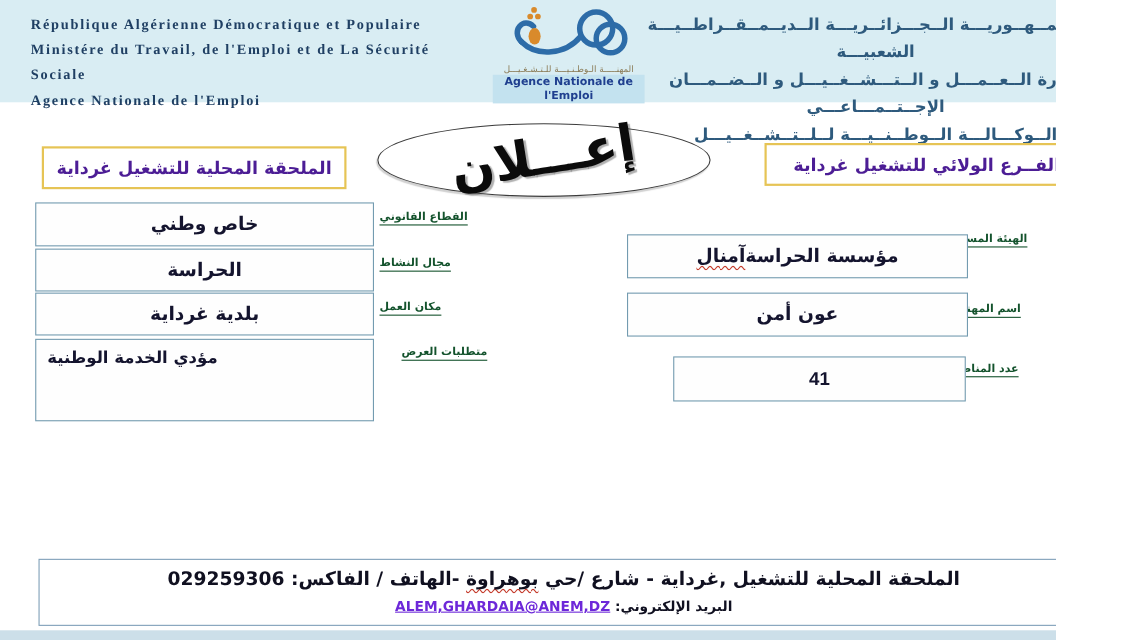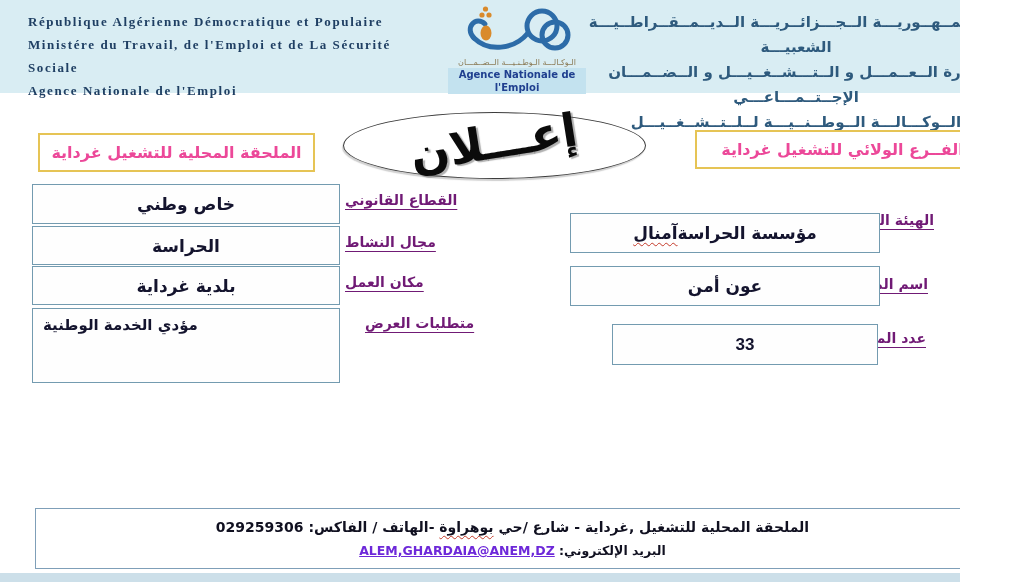--- a/index.html
+++ b/index.html
@@ -29,21 +29,21 @@
   .logo-ar { font-size: 8px; color: #8a7a55; line-height: 10px; letter-spacing: 1px; }
   .logo-fr {
     font-size: 10px; font-weight: bold; color: #1f3f8f;
     background: #c3e2ef; display: inline-block; padding: 0 3px; line-height: 13px;
   }
 
   
   .ybox {
     position: absolute; border: 2px solid #e6c455; background: #fff;
     display: flex; align-items: center; justify-content: center;
-    font-weight: bold; font-size: 16px; color: #ec4899;
+    font-weight: bold; font-size: 16px; color: #4c1d95;
   }
   .ybox.left  { left: 38px;  top: 133px; width: 277px; height: 39px; }
   .ybox.right { left: 695px; top: 130px; width: 295px; height: 39px; text-align: center; }
 
   .ellipse {
     position: absolute; left: 343px; top: 112px; width: 303px; height: 67px;
     border: 1.5px solid #3c3c3c; border-radius: 50%;
     display: flex; align-items: center; justify-content: center;
     box-shadow: -1px 2px 1px rgba(120,120,120,.35);
   }
@@ -66,21 +66,21 @@
   .vbox.l4 {
     left: 32px; top: 308px; width: 308px; height: 75px;
     flex-direction: column; align-items: flex-end; justify-content: flex-start;
     padding: 5px 10px; font-size: 15px; line-height: 23px; gap: 38px;
   }
   .vbox.r1 { left: 570px; top: 213px; width: 310px; height: 40px; }
   .vbox.r2 { left: 570px; top: 266px; width: 310px; height: 40px; }
   .vbox.r3 { left: 612px; top: 324px; width: 266px; height: 41px; font-family: "Liberation Sans", sans-serif; }
 
   .flabel {
-    position: absolute; color: #701a75; font-size: 14px; font-weight: bold;
+    position: absolute; color: #14532d; font-size: 10px; font-weight: bold;
     text-decoration: underline; text-underline-offset: 4px; white-space: nowrap;
   }
   .flabel.m1 { left: 345px; top: 192px; }
   .flabel.m2 { left: 345px; top: 234px; }
   .flabel.m3 { left: 345px; top: 274px; }
   .flabel.m4 { left: 365px; top: 315px; }
   .flabel.rr1 { right: 26px; top: 212px; }
   .flabel.rr2 { right: 32px; top: 276px; }
   .flabel.rr3 { right: 34px; top: 330px; }
 
@@ -89,21 +89,21 @@
     text-decoration-thickness: 1px; text-underline-offset: 3px;
     text-decoration-skip-ink: none;
   }
 
   
   .footer-box {
     position: absolute; left: 35px; top: 508px; width: 955px; height: 61px;
     border: 1px solid #7f9fb8; background: #fff;
     text-align: center; padding-top: 9px;
   }
-  .footer-line1 { font-size: 14px; font-weight: bold; color: #101020; line-height: 18px; }
+  .footer-line1 { font-size: 17px; font-weight: bold; color: #101020; line-height: 18px; }
   .footer-line2 { font-size: 12.5px; font-weight: bold; color: #101020; margin-top: 7px; }
   .email-link { color: #6d28d9; text-decoration: underline; cursor: pointer; }
 
   .bottom-strip {
     position: absolute; left: 0; top: 573px; width: 1024px; height: 9px;
     background: #ccdfe9;
   }
 </style>
 </head>
 <body>
@@ -123,21 +123,21 @@
           <circle cx="86" cy="24" r="15"></circle>
           <circle cx="99" cy="33" r="13"></circle>
           <path d="M72 31 C 58 48, 32 50, 18 36"></path>
           <path d="M18 36 C 8 26, 20 13, 29 22"></path>
         </g>
         <ellipse cx="30" cy="31" rx="5.5" ry="7.5" fill="#d98a2b"></ellipse>
         <circle cx="26" cy="13" r="2.6" fill="#d98a2b"></circle>
         <circle cx="33" cy="13" r="2.6" fill="#d98a2b"></circle>
         <circle cx="29.5" cy="7" r="2.6" fill="#d98a2b"></circle>
       </svg>
-      <div class="logo-ar" dir="rtl">الـوكـالـــة الـوطـنـيـــة الــضــمـــان</div>
+      <div class="logo-ar" dir="rtl">المهنـــــة الـوطـنـيـــة للـتـشـغـيـــل</div>
       <div class="logo-fr">Agence Nationale de l'Emploi</div>
     </div>
 
     <div class="ar-block" dir="rtl">
       <div>الــجــمــهــوريـــة الــجـــزائــريـــة الــديــمــقــراطــيـــة الشعبيـــة</div>
       <div>وزارة الــعــمـــل و الــتـــشــغــيـــل و الــضــمـــان الإجــتــمـــاعـــي</div>
       <div>الــوكـــالـــة    الــوطــنــيـــة    لــلــتــشــغــيـــل</div>
     </div>
   </div>
 
@@ -163,21 +163,21 @@
 
   <div class="flabel rr1" dir="rtl">الهيئة المستخدمة</div>
   <div class="flabel rr2" dir="rtl">اسم المهنـــــة</div>
   <div class="flabel rr3" dir="rtl">عدد المناصب</div>
 
   <div class="vbox r1" dir="rtl">
     <span>مؤسسة الحراسة </span>
       <span class="wavy">آمنال</span>
   </div>
   <div class="vbox r2" dir="rtl">عون أمن</div>
-  <div class="vbox r3">33</div>
+  <div class="vbox r3">41</div>
 
   <div class="footer-box">
     <div class="footer-line1" dir="rtl">
       <span>الملحقة المحلية للتشغيل ,غرداية - شارع /حي </span><span class="wavy">بوهراوة</span><span> -الهاتف / الفاكس: 029259306</span>
     </div>
     <div class="footer-line2" dir="rtl">
       <span>البريد الإلكتروني: </span><span class="email-link" dir="ltr">ALEM,GHARDAIA@ANEM,DZ</span>
     </div>
   </div>
 

